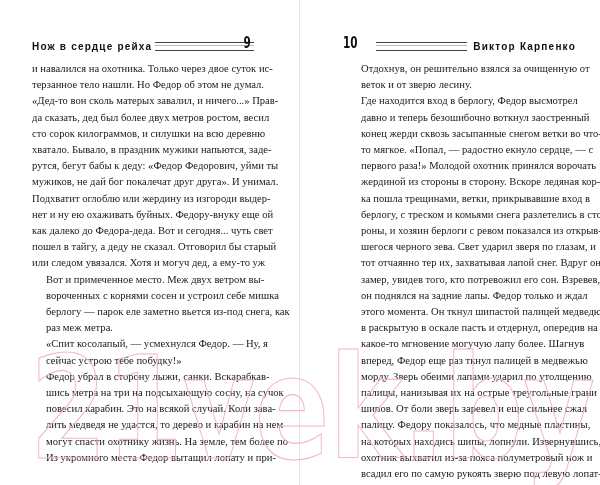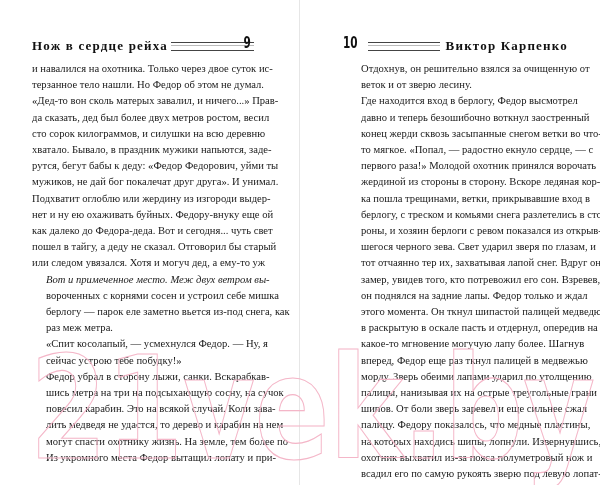--- a/index.html
+++ b/index.html
@@ -19,41 +19,41 @@
     .page.right { left: 300px; width: 300px; }
 
     .running-head {
       position: absolute; top: 38px; height: 16px;
       display: flex; align-items: center;
     }
     .page.left .running-head { left: 32px; width: 225px; }
     .page.right .running-head { left: 47px; width: 224px; }
 
     .rh-title {
-      font-family: Liberation Serif, serif; font-weight: bold;
-      font-size: 13px; letter-spacing: 1.2px; white-space: nowrap;
+      font-family: Liberation Sans, sans-serif; font-weight: bold;
+      font-size: 10px; letter-spacing: 1.2px; white-space: nowrap;
       color: #111;
     }
     .rh-rule {
       flex: 1; height: 7px; margin: 0 3px;
       border-top: 1px solid #444; border-bottom: 1px solid #444;
       position: relative;
     }
     .rh-rule::after {
       content: ""; position: absolute; left: 0; right: 0; top: 2px;
       height: 1px; background: #bbb;
     }
     .folio {
       position: absolute; top: 34px;
       font-family: "DejaVu Sans", sans-serif; font-weight: bold;
       font-size: 15px; color: #111; transform: scaleX(0.7);
     }
     .page.left .folio { left: 242px; }
     .page.right .folio { left: 43px; transform-origin: left; }
-    .page.right .running-head { left: 68px; width: 200px; }
+    .page.right .running-head { left: 76px; width: 200px; }
     .page.right .rh-rule { margin-left: 0; margin-right: 6px; }
 
     .body-text {
       position: absolute; top: 61px;
       font-size: 10.6px; line-height: 16.2px;
       text-align: justify; hyphens: manual;
     }
     .page.left .body-text { left: 32px; width: 226px; }
     .page.right .body-text { left: 47px; width: 222px; }
     .para { margin: 0; text-indent: 0; }
@@ -90,21 +90,21 @@
           <span class="line">хватало. Бывало, в праздник мужики напьются, заде-</span>
           <span class="line">рутся, бегут бабы к деду: «Федор Федорович, уйми ты</span>
           <span class="line">мужиков, не дай бог покалечат друг друга». И унимал.</span>
           <span class="line">Подхватит оглоблю или жердину из изгороди выдер-</span>
           <span class="line">нет и ну ею охаживать буйных. Федору-внуку еще ой</span>
           <span class="line">как далеко до Федора-деда. Вот и сегодня... чуть свет</span>
           <span class="line">пошел в тайгу, а деду не сказал. Отговорил бы старый</span>
           <span class="line">или следом увязался. Хотя и могуч дед, а ему-то уж</span>
         </div>
         <div class="para indent">
-          <span class="line" style="text-indent: 14px; font-style: italic;">Вот и примеченное место. Меж двух ветром вы-</span>
+          <span class="line" style="text-indent: 14px;">Вот и примеченное место. Меж двух ветром вы-</span>
           <span class="line">вороченных с корнями сосен и устроил себе мишка</span>
           <span class="line">берлогу — парок еле заметно вьется из-под снега, как</span>
           <span class="line last">раз меж метра.</span>
         </div>
         <div class="para indent">
           <span class="line" style="text-indent: 14px;">«Спит косолапый, — усмехнулся Федор. — Ну, я</span>
           <span class="line last">сейчас устрою тебе побудку!»</span>
         </div>
         <div class="para indent">
           <span class="line" style="text-indent: 14px;">Федор убрал в сторону лыжи, санки. Вскарабкав-</span>

